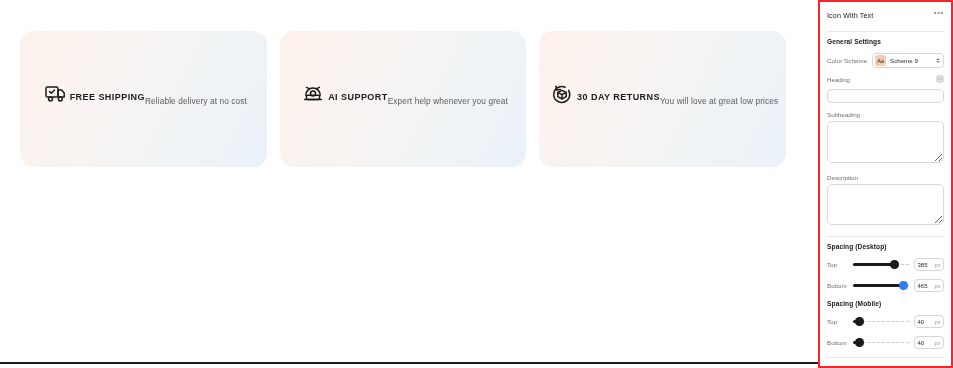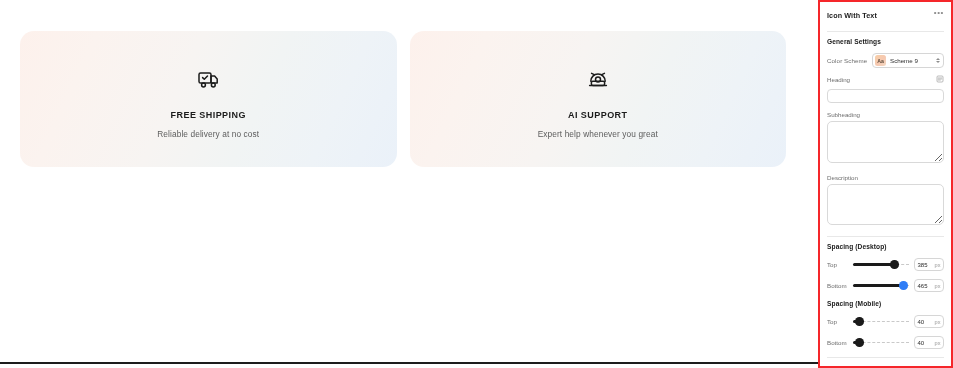--- a/index.html
+++ b/index.html
@@ -25,21 +25,21 @@
     display: flex;
     gap: 13px;
   }
   .card {
     flex: 1 1 0;
     border-radius: 14px;
     background: linear-gradient(115deg,
                 #fdf1ec 0%, #fbf3ef 18%, #f7f4f2 42%,
                 #f1f4f4 62%, #eef3f7 80%, #eaf1f9 100%);
     display: flex;
-    flex-direction: column;
+    flex-direction: row;
     align-items: center;
     justify-content: center;
     padding-top: 4px;
   }
   .card-icon {
     width: 30px; height: 30px;
     display: flex; align-items: center; justify-content: center;
     margin-bottom: 16px;
   }
   .card-icon svg { display: block; }
@@ -81,21 +81,21 @@
   }
   .panel-head {
     display: flex;
     align-items: center;
     justify-content: space-between;
     height: 14px;
     margin-bottom: 9px;
   }
   .panel-title {
     font-size: 7.2px;
-    font-weight: bold;
+    font-weight: normal;
     color: #1a1a1a;
     letter-spacing: 0.1px;
   }
   .kebab {
     font-size: 8px;
     color: #8b8b8b;
     letter-spacing: 0.6px;
     line-height: 4px;
     padding-bottom: 4px;
     cursor: pointer;
@@ -284,20 +284,32 @@
             <circle cx="15" cy="15.4" r="2.5"></circle>
             <path d="M6.6 21.4h16.8"></path>
             <path d="M11.2 10.6l-2.6-1.2M18.8 10.6l2.6-1.2"></path>
           </svg>
         </div>
         <div class="card-title">AI SUPPORT</div>
         <div class="card-sub">Expert help whenever you great</div>
       </div>
 
 
+      <div class="card">
+        <div class="card-icon">
+          <svg width="30" height="30" viewBox="0 0 30 30" fill="none" stroke="#1b1b1b" stroke-width="1.5" stroke-linecap="round" stroke-linejoin="round">
+            <path d="M21.6 12.4a8 8 0 1 1-3.4-3.1"></path>
+            <path d="M8.9 8.2l0.6 3.9 3.9-0.7"></path>
+            <path d="M15 12.4l4.2 2.1v4.2L15 20.9l-4.2-2.2v-4.2z"></path>
+            <path d="M10.8 14.5L15 16.6l4.2-2.1M15 16.6v4.3"></path>
+          </svg>
+        </div>
+        <div class="card-title">30 DAY RETURNS</div>
+        <div class="card-sub">You will love at great low prices</div>
+      </div>
 
     </div>
     <div class="bottom-rule"></div>
   </div>
 
   <div class="panel">
     <div class="panel-inner">
 
       <div class="panel-head">
         <div class="panel-title">Icon With Text</div>

